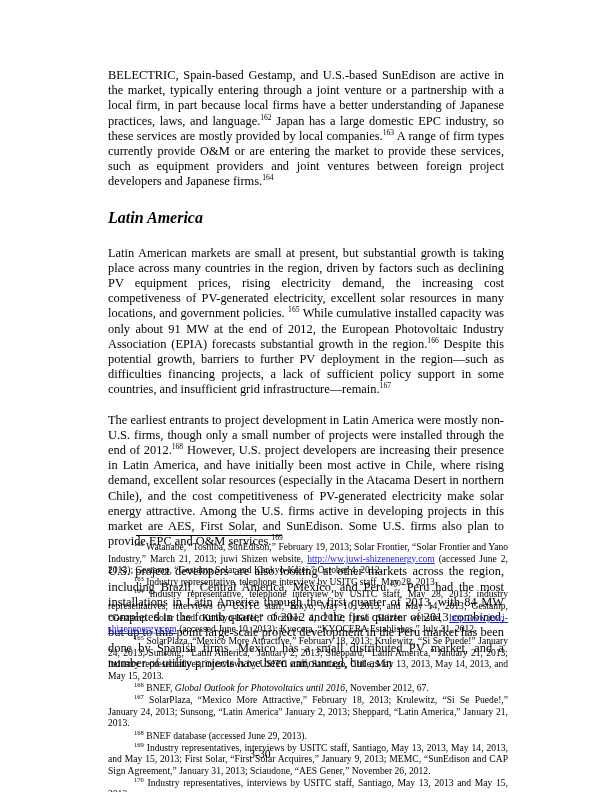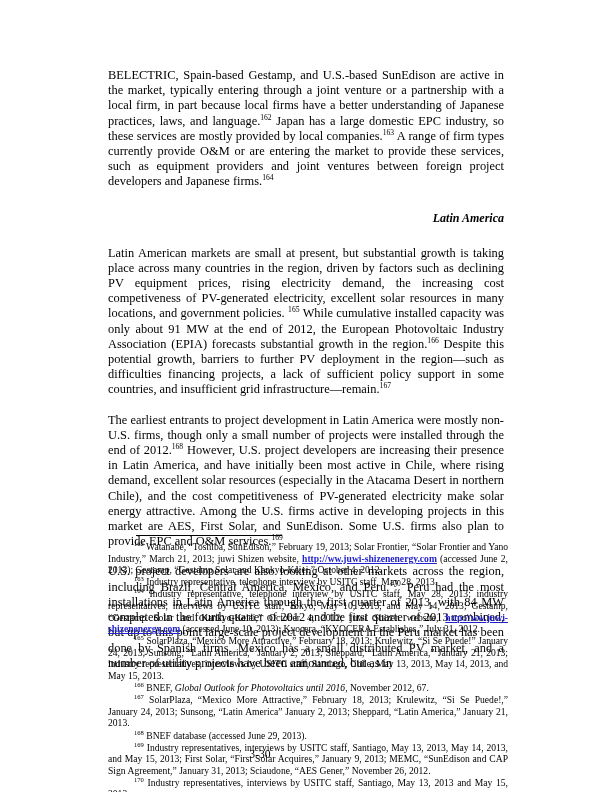--- a/index.html
+++ b/index.html
@@ -28,26 +28,26 @@
   }
   p.body-par {
     font-size: 12.4px;
     line-height: 15.2px;
     text-align: justify;
     text-justify: inter-word;
     margin: 0 0 15px 0;
     hyphens: none;
   }
   h2.section-head {
-    font-size: 12px;
+    font-size: 16px;
     font-style: italic;
     font-weight: bold;
     margin: 20px 0 20px 0;
     line-height: 16px;
-    text-align: right;
+    text-align: left;
   }
   sup {
     font-size: 7.6px;
     vertical-align: super;
     line-height: 0;
   }
   .fn-area {
     position: absolute;
     left: 108px;
     top: 535px;
@@ -69,21 +69,20 @@
   }
   .fn sup {
     font-size: 6.6px;
     vertical-align: super;
     line-height: 0;
   }
   .fn i, .fn em { }
   .fn a.url {
     color: #2222cc;
     text-decoration: underline;
-    font-weight: bold;
   }
   .page-num {
     position: absolute;
     left: 0;
     right: 0;
     top: 748px;
     text-align: center;
     font-size: 11.6px;
   }
 </style>

